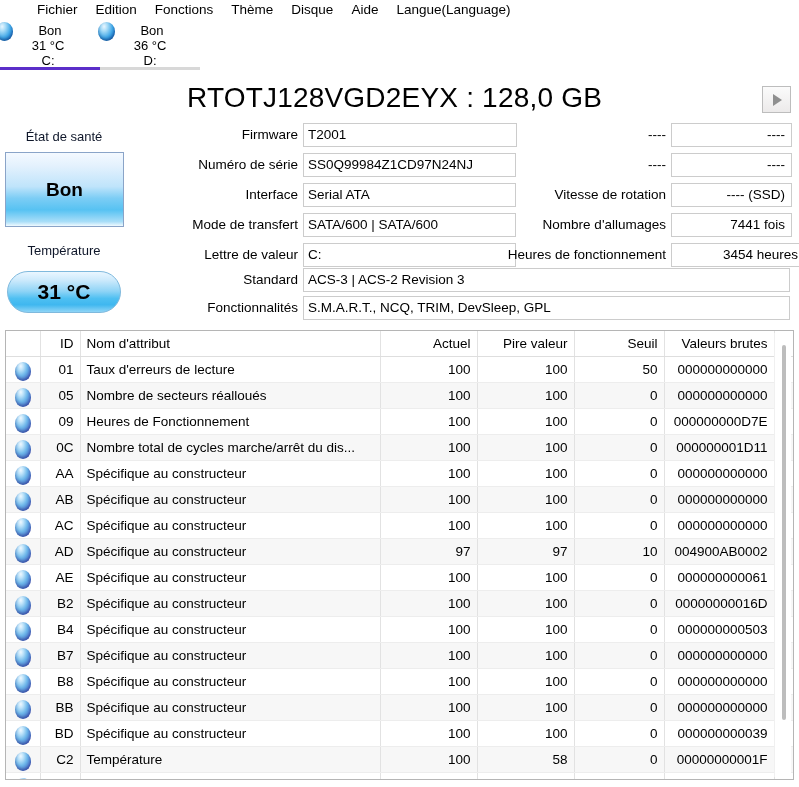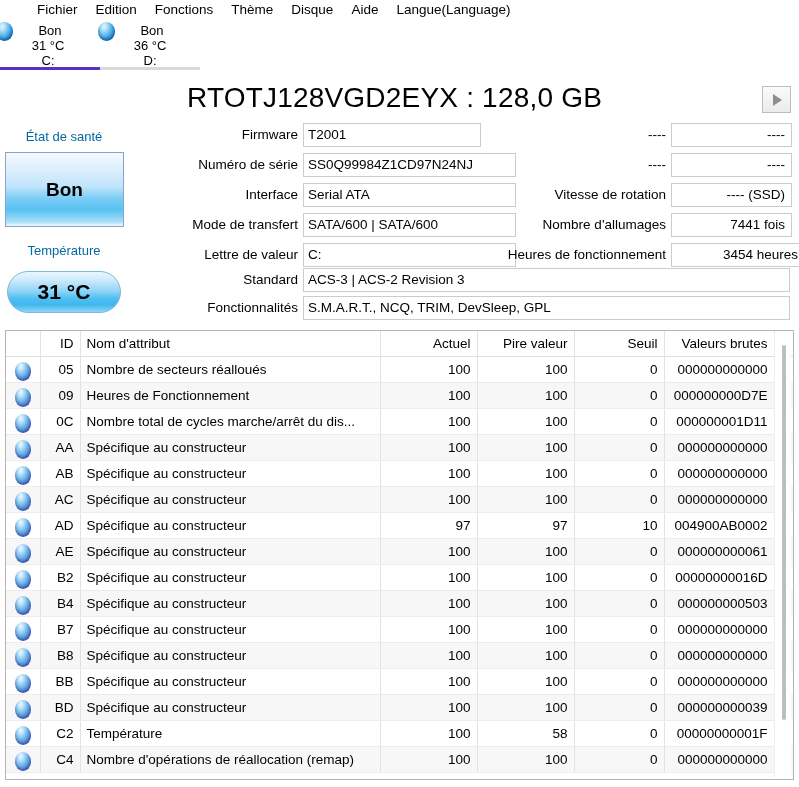--- a/index.html
+++ b/index.html
@@ -99,21 +99,21 @@
     border-bottom: 6px solid transparent;
     margin-left: 2px;
   }
 
   
   .health-label, .temp-label {
     position: absolute;
     width: 128px;
     text-align: center;
     font-size: 13px;
-    color: #0369a1;
+    color: #0f172a;
     white-space: nowrap;
   }
   .health-label { left: 0; top: 129px; }
   .temp-label   { left: 0; top: 243px; }
 
   .health-box {
     position: absolute;
     left: 5px; top: 152px;
     width: 119px; height: 75px;
     border: 1px solid #8aa4c8;
@@ -273,21 +273,21 @@
   <div class="health-box">
     <span class="txt">Bon</span>
   </div>
   <div class="temp-label">Température</div>
   <div class="temp-pill">
     <span class="txt">31 °C</span>
   </div>
 
   <div class="field" style="left:303px; top:123px;">
     <span class="flabel">Firmware</span>
-    <span class="fbox" style="width:178px;">T2001</span>
+    <span class="fbox" style="width:214px;">T2001</span>
   </div>
   <div class="field" style="left:303px; top:153px;">
     <span class="flabel">Numéro de série</span>
     <span class="fbox" style="width:213px;">SS0Q99984Z1CD97N24NJ</span>
   </div>
   <div class="field" style="left:303px; top:183px;">
     <span class="flabel">Interface</span>
     <span class="fbox" style="width:213px;">Serial ATA</span>
   </div>
   <div class="field" style="left:303px; top:213px;">
@@ -340,20 +340,32 @@
           <th class="col-thr">Seuil</th>
           <th class="col-raw">Valeurs brutes</th>
           <th class="col-pad"></th>
         </tr>
       </thead>
       <tbody id="smart-body">
           <tr>
             <td class="col-led">
               <div class="row-led"></div>
             </td>
+            <td class="col-id">01</td>
+            <td class="col-name">Taux d'erreurs de lecture</td>
+            <td class="col-cur">100</td>
+            <td class="col-worst">100</td>
+            <td class="col-thr">50</td>
+            <td class="col-raw">000000000000</td>
+            <td class="col-pad"></td>
+          </tr>
+          <tr>
+            <td class="col-led">
+              <div class="row-led"></div>
+            </td>
             <td class="col-id">05</td>
             <td class="col-name">Nombre de secteurs réalloués</td>
             <td class="col-cur">100</td>
             <td class="col-worst">100</td>
             <td class="col-thr">0</td>
             <td class="col-raw">000000000000</td>
             <td class="col-pad"></td>
           </tr>
           <tr>
             <td class="col-led">

